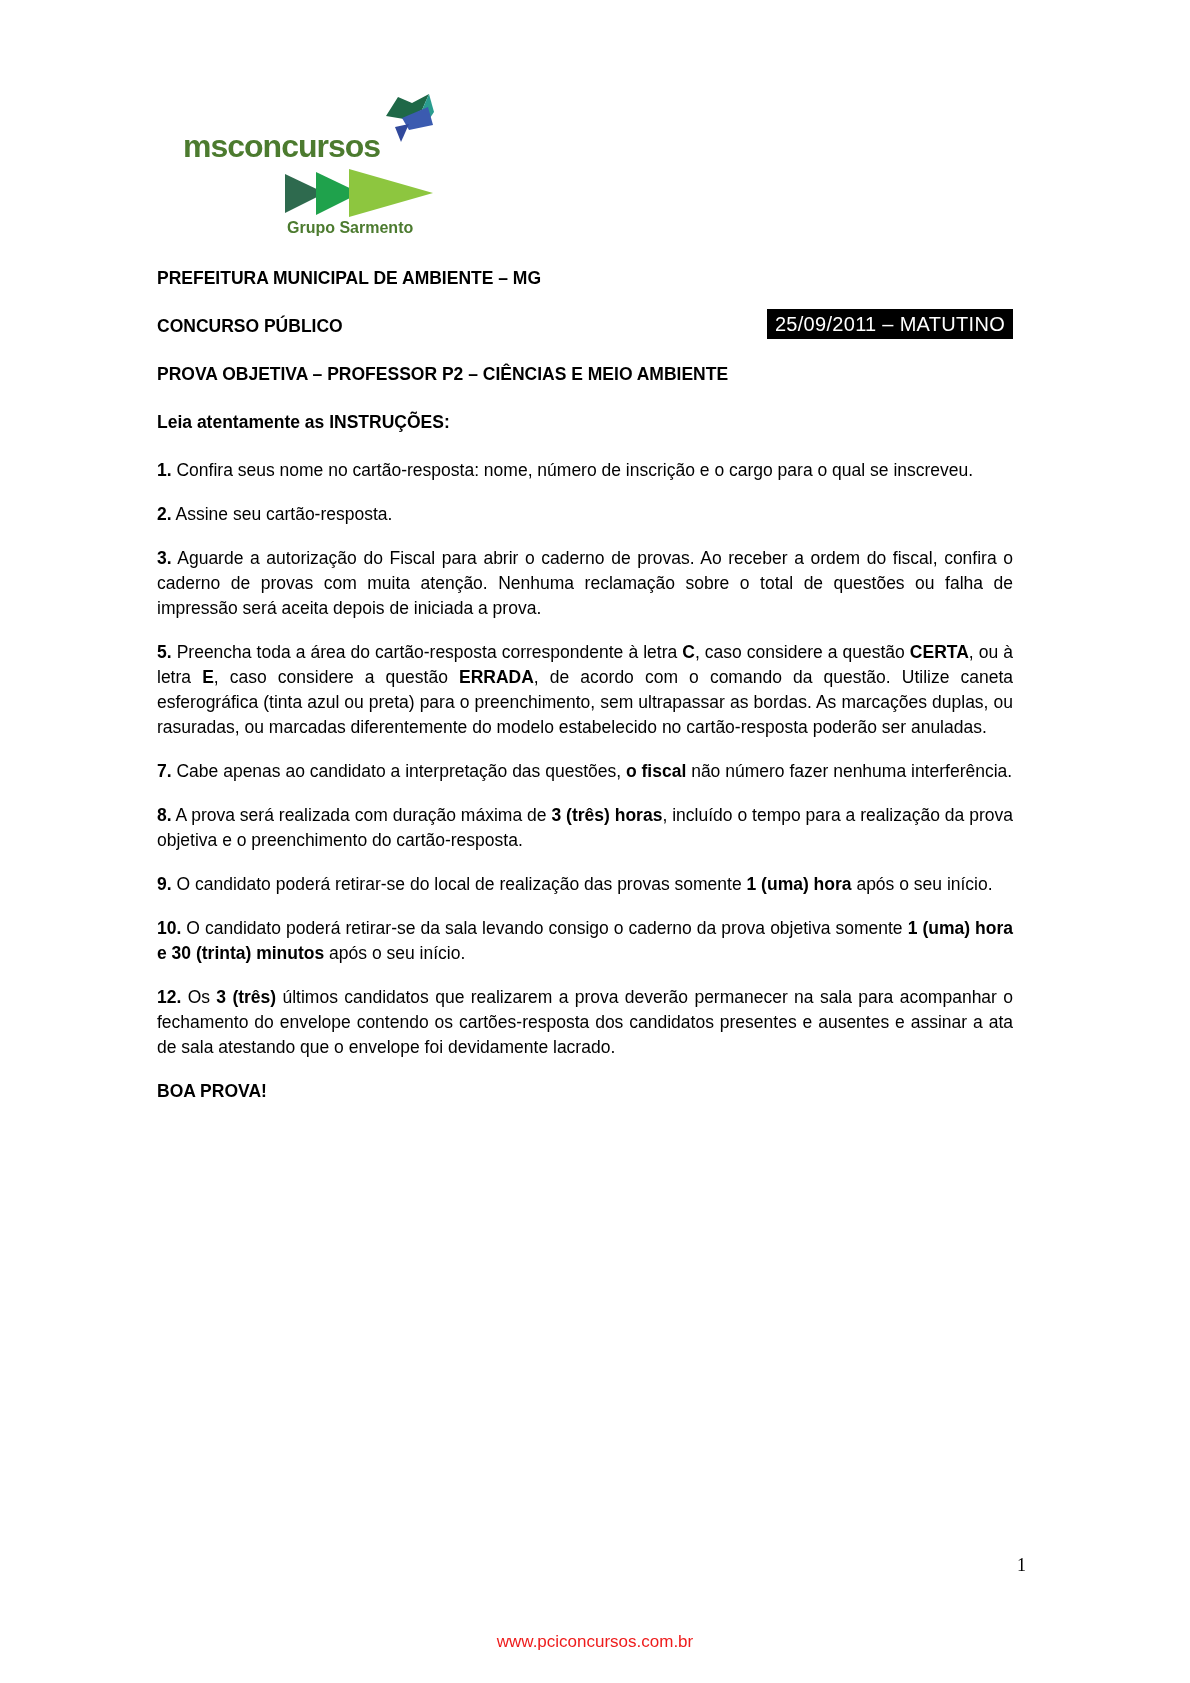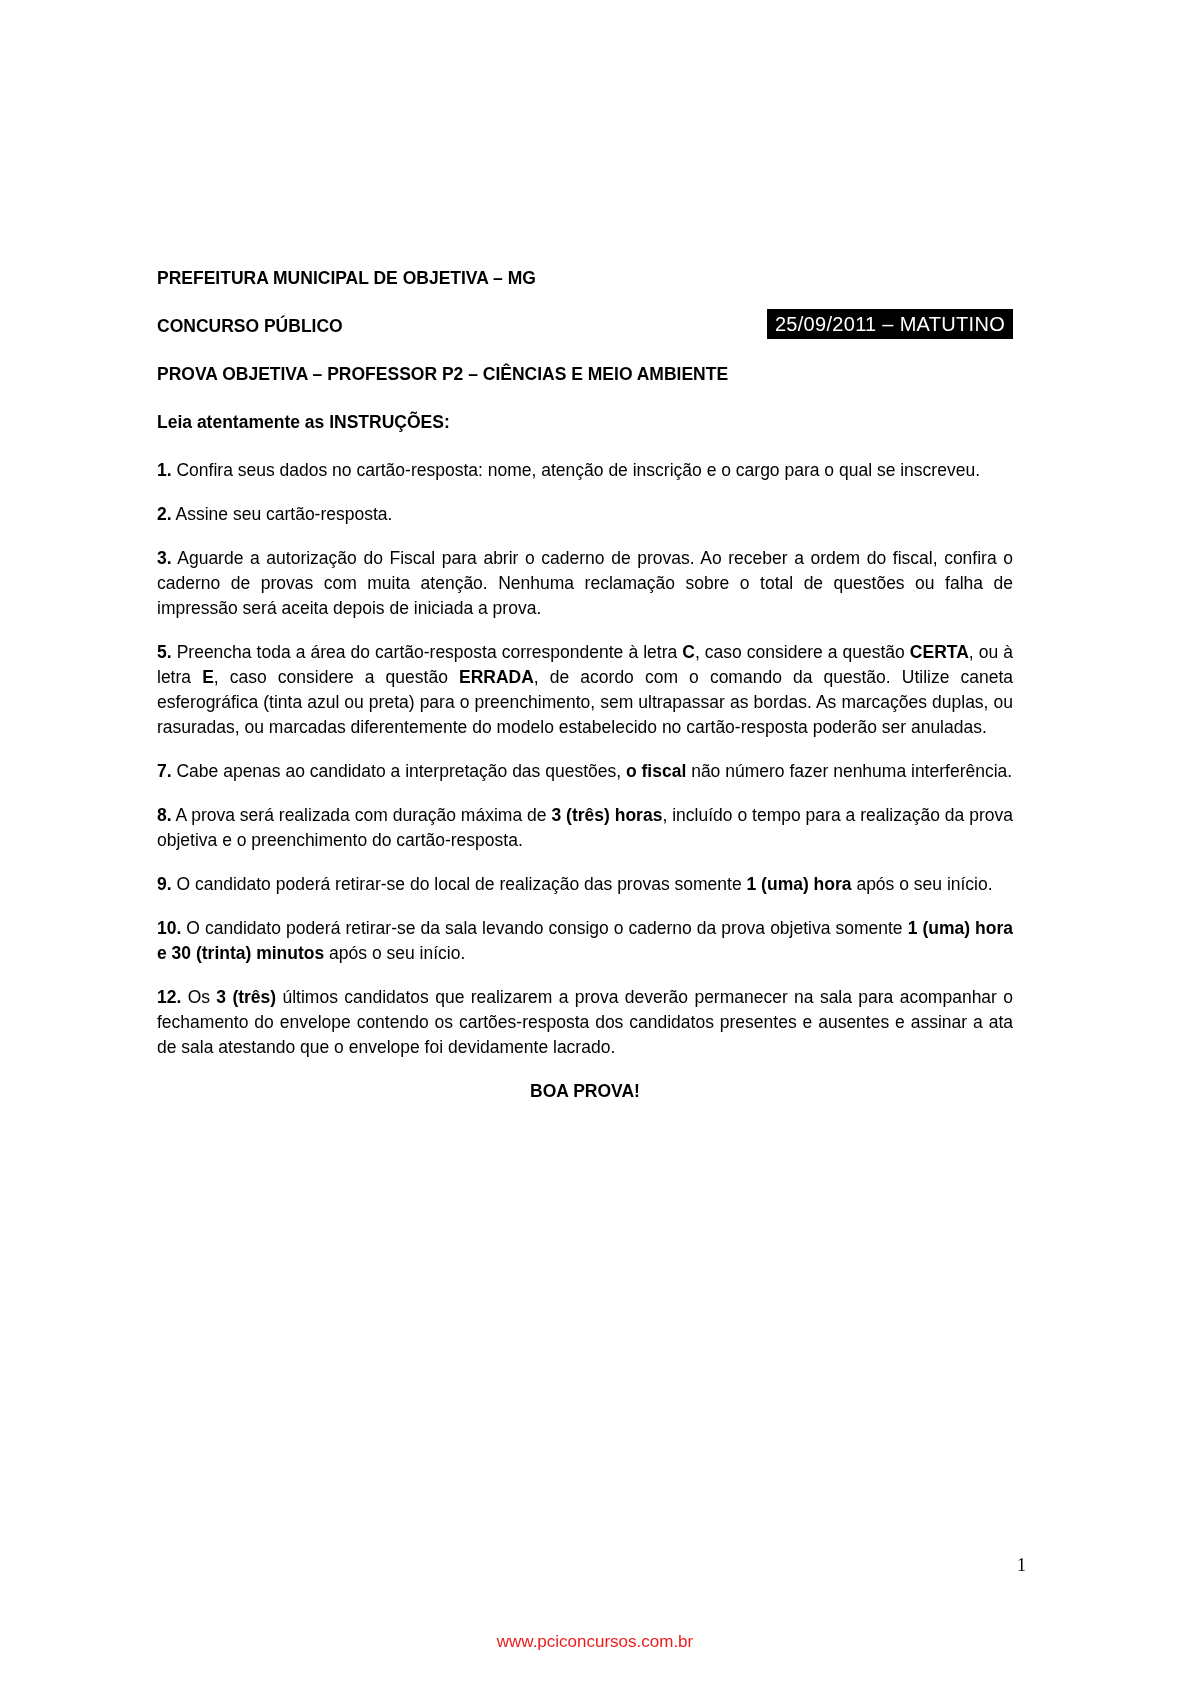--- a/index.html
+++ b/index.html
@@ -27,50 +27,65 @@
   .h{font-weight:bold;margin:0 0 23px 0;}
   .row{display:flex;justify-content:space-between;align-items:flex-start;margin:0 0 23px 0;text-align:center;}
   .row .h{margin:0;}
   .badge{
     background:var(--highlight_bg);color:var(--highlight_text);
     font-weight:normal;font-size:20px;line-height:26px;padding:2px 8px;
     margin-top:-5px;letter-spacing:0.3px;white-space:nowrap;
   }
   .para{margin:0 0 19px 0;text-align:justify;}
   .para b{font-weight:bold;}
-  .closing{text-align:center;}
+  .closing{}
   
   .pagenum{
     position:absolute;left:1006px;top:1554px;width:20px;text-align:right;
     font-family:"Liberation Serif",serif;font-size:18px;line-height:22px;
   }
   .website{
     position:absolute;left:0;top:1628px;width:100%;text-align:center;
     color:var(--link_red);font-size:17px;line-height:28px;cursor:pointer;
   }
 </style>
 </head>
 <body>
 
 <div class="page">
 
+  <div class="logo">
+    <svg class="logo-flag" width="52" height="50" viewBox="0 0 52 50">
+      <polygon points="2,23 14,4 28,10 45,1 38,17 20,26" fill="#1e6847"></polygon>
+      <polygon points="38,17 45,1 50,19 44,28" fill="#2a9d8f"></polygon>
+      <polygon points="18,25 44,14 49,32 25,37" fill="#3b5bb0"></polygon>
+      <polygon points="11,34 25,31 17,49" fill="#31499c"></polygon>
+    </svg>
+    <div class="logo-brand">msconcursos</div>
+    <svg class="logo-tris" width="148" height="48" viewBox="0 0 148 48">
+      <polygon points="0,5 40,24 0,44" fill="#2e6a4e"></polygon>
+      <polygon points="31,3 75,24 31,46" fill="#1fa24c"></polygon>
+      <polygon points="64,0 148,24 64,48" fill="#8dc63f"></polygon>
+    </svg>
+    <div class="logo-sub">Grupo Sarmento</div>
+  </div>
 
   <div class="content">
-    <p class="h">PREFEITURA MUNICIPAL DE OBJETIVA – MG</p>
+    <p class="h">PREFEITURA MUNICIPAL DE AMBIENTE – MG</p>
 
     <div class="row">
       <p class="h">CONCURSO PÚBLICO</p>
       <span class="badge">25/09/2011 – MATUTINO</span>
     </div>
 
     <p class="h">PROVA OBJETIVA – PROFESSOR P2 – CIÊNCIAS E MEIO AMBIENTE</p>
     <p class="h">Leia atentamente as INSTRUÇÕES:</p>
 
     <div id="instructions">
-        <p class="para"><b>1.</b><span> Confira seus dados no cartão-resposta: nome, atenção de inscrição e o cargo para o qual se inscreveu.</span></p>
+        <p class="para"><b>1.</b><span> Confira seus nome no cartão-resposta: nome, número de inscrição e o cargo para o qual se inscreveu.</span></p>
         <p class="para"><b>2.</b><span> Assine seu cartão-resposta.</span></p>
         <p class="para"><b>3.</b><span> Aguarde a autorização do Fiscal para abrir o caderno de provas. Ao receber a ordem do fiscal, confira o caderno de provas com muita atenção. Nenhuma reclamação sobre o total de questões ou falha de impressão será aceita depois de iniciada a prova.</span></p>
         <p class="para"><b>5.</b><span> Preencha toda a área do cartão-resposta correspondente à letra </span><b>C</b><span>, caso considere a questão </span><b>CERTA</b><span>, ou à letra </span><b>E</b><span>, caso considere a questão </span><b>ERRADA</b><span>, de acordo com o comando da questão. Utilize caneta esferográfica (tinta azul ou preta) para o preenchimento, sem ultrapassar as bordas. As marcações duplas, ou rasuradas, ou marcadas diferentemente do modelo estabelecido no cartão-resposta poderão ser anuladas.</span></p>
         <p class="para"><b>7.</b><span> Cabe apenas ao candidato a interpretação das questões, </span><b>o fiscal</b><span> não número fazer nenhuma interferência.</span></p>
         <p class="para"><b>8.</b><span> A prova será realizada com duração máxima de </span><b>3 (três) horas</b><span>, incluído o tempo para a realização da prova objetiva e o preenchimento do cartão-resposta.</span></p>
         <p class="para"><b>9.</b><span> O candidato poderá retirar-se do local de realização das provas somente </span><b>1 (uma) hora</b><span> após o seu início.</span></p>
         <p class="para"><b>10.</b><span> O candidato poderá retirar-se da sala levando consigo o caderno da prova objetiva somente </span><b>1 (uma) hora e 30 (trinta) minutos</b><span> após o seu início.</span></p>
         <p class="para"><b>12.</b><span> Os </span><b>3 (três)</b><span> últimos candidatos que realizarem a prova deverão permanecer na sala para acompanhar o fechamento do envelope contendo os cartões-resposta dos candidatos presentes e ausentes e assinar a ata de sala atestando que o envelope foi devidamente lacrado.</span></p>
       </div>
 

